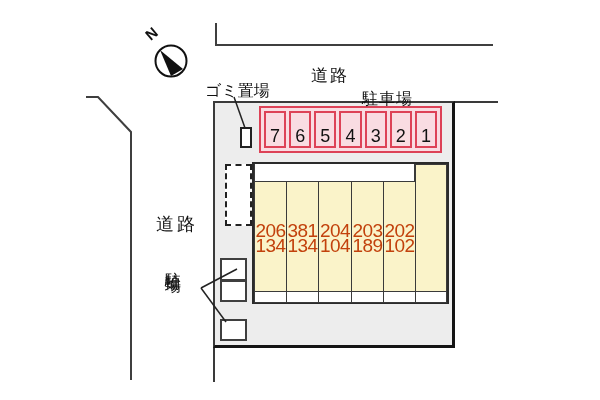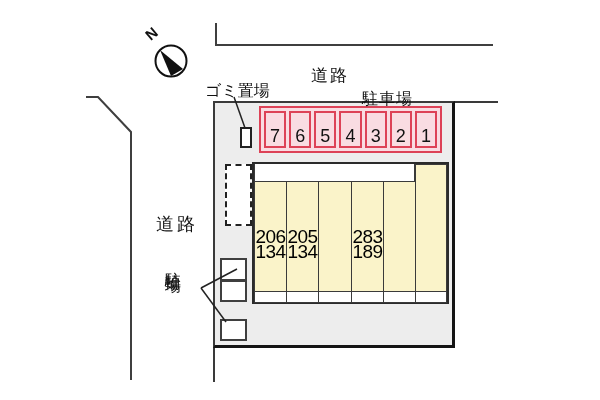--- a/index.html
+++ b/index.html
@@ -19,23 +19,23 @@
   .stall{flex:1;border:2px solid #dd4257;background:#f9dce2;display:flex;
     align-items:flex-end;justify-content:center;font-size:18px;line-height:1;
     padding-bottom:1px;color:#111;}
   
   #building-outline{left:252px;top:162px;width:197px;height:142px;
     border:2px solid #2b2b2b;background:#ffffff;}
   .unit-cell{background:#faf3c9;border:1px solid #3a3a3a;}
   .entry-cell{background:#ffffff;border:1px solid #3a3a3a;}
   #corridor{left:254px;top:164px;width:161px;height:18px;background:#ffffff;
     border:1px solid #3a3a3a;border-top:none;}
-  .unit-label{top:228px;height:32px;display:flex;flex-direction:column;
+  .unit-label{top:222px;height:32px;display:flex;flex-direction:column;
     align-items:center;justify-content:center;font-size:19px;line-height:15px;
-    letter-spacing:-0.5px;color:#000000;z-index:5;}
+    letter-spacing:-0.5px;color:#c2410c;z-index:5;}
   
   #dashed-area{left:225px;top:164px;width:27px;height:62px;background:#ffffff;
     border:2px dashed #222;}
   #garbage-box{left:240px;top:127px;width:12px;height:21px;background:#ffffff;
     border:2px solid #222;}
   .bike-rect{background:#ffffff;border:2px solid #3f3f3f;}
   
   .lbl{position:absolute;white-space:nowrap;color:#111;}
   #lbl-road-top{left:311px;top:64px;font-size:17px;letter-spacing:2px;}
   #lbl-road-left{left:156px;top:212px;font-size:18px;letter-spacing:3px;}
@@ -88,26 +88,34 @@
   <div class="abs entry-cell" style="left:318px;top:291px;width:34px;height:12px;"></div>
   <div class="abs entry-cell" style="left:351px;top:291px;width:33px;height:12px;"></div>
   <div class="abs entry-cell" style="left:383px;top:291px;width:33px;height:12px;"></div>
   <div class="abs entry-cell" style="left:415px;top:291px;width:32px;height:12px;"></div>
 
   <div class="abs unit-label" style="left:254px;width:33px;">
     <span>206</span>
     <span>134</span>
   </div>
   <div class="abs unit-label" style="left:286px;width:33px;">
-    <span>205</span>
+    <span>381</span>
     <span>134</span>
   </div>
+  <div class="abs unit-label" style="left:318px;width:34px;">
+    <span>204</span>
+    <span>104</span>
+  </div>
   <div class="abs unit-label" style="left:351px;width:33px;">
-    <span>283</span>
+    <span>203</span>
     <span>189</span>
+  </div>
+  <div class="abs unit-label" style="left:383px;width:33px;">
+    <span>202</span>
+    <span>102</span>
   </div>
 
   <svg width="600" height="400" viewBox="0 0 600 400">
 
     <polyline points="86,97 98,97 131,132 131,380" fill="none" stroke="#3f3f3f" stroke-width="2"></polyline>
 
     <polyline points="216,23 216,45 493,45" fill="none" stroke="#3f3f3f" stroke-width="2"></polyline>
 
     <line x1="455" y1="102" x2="498" y2="102" stroke="#3a3a3a" stroke-width="2"></line>
 

